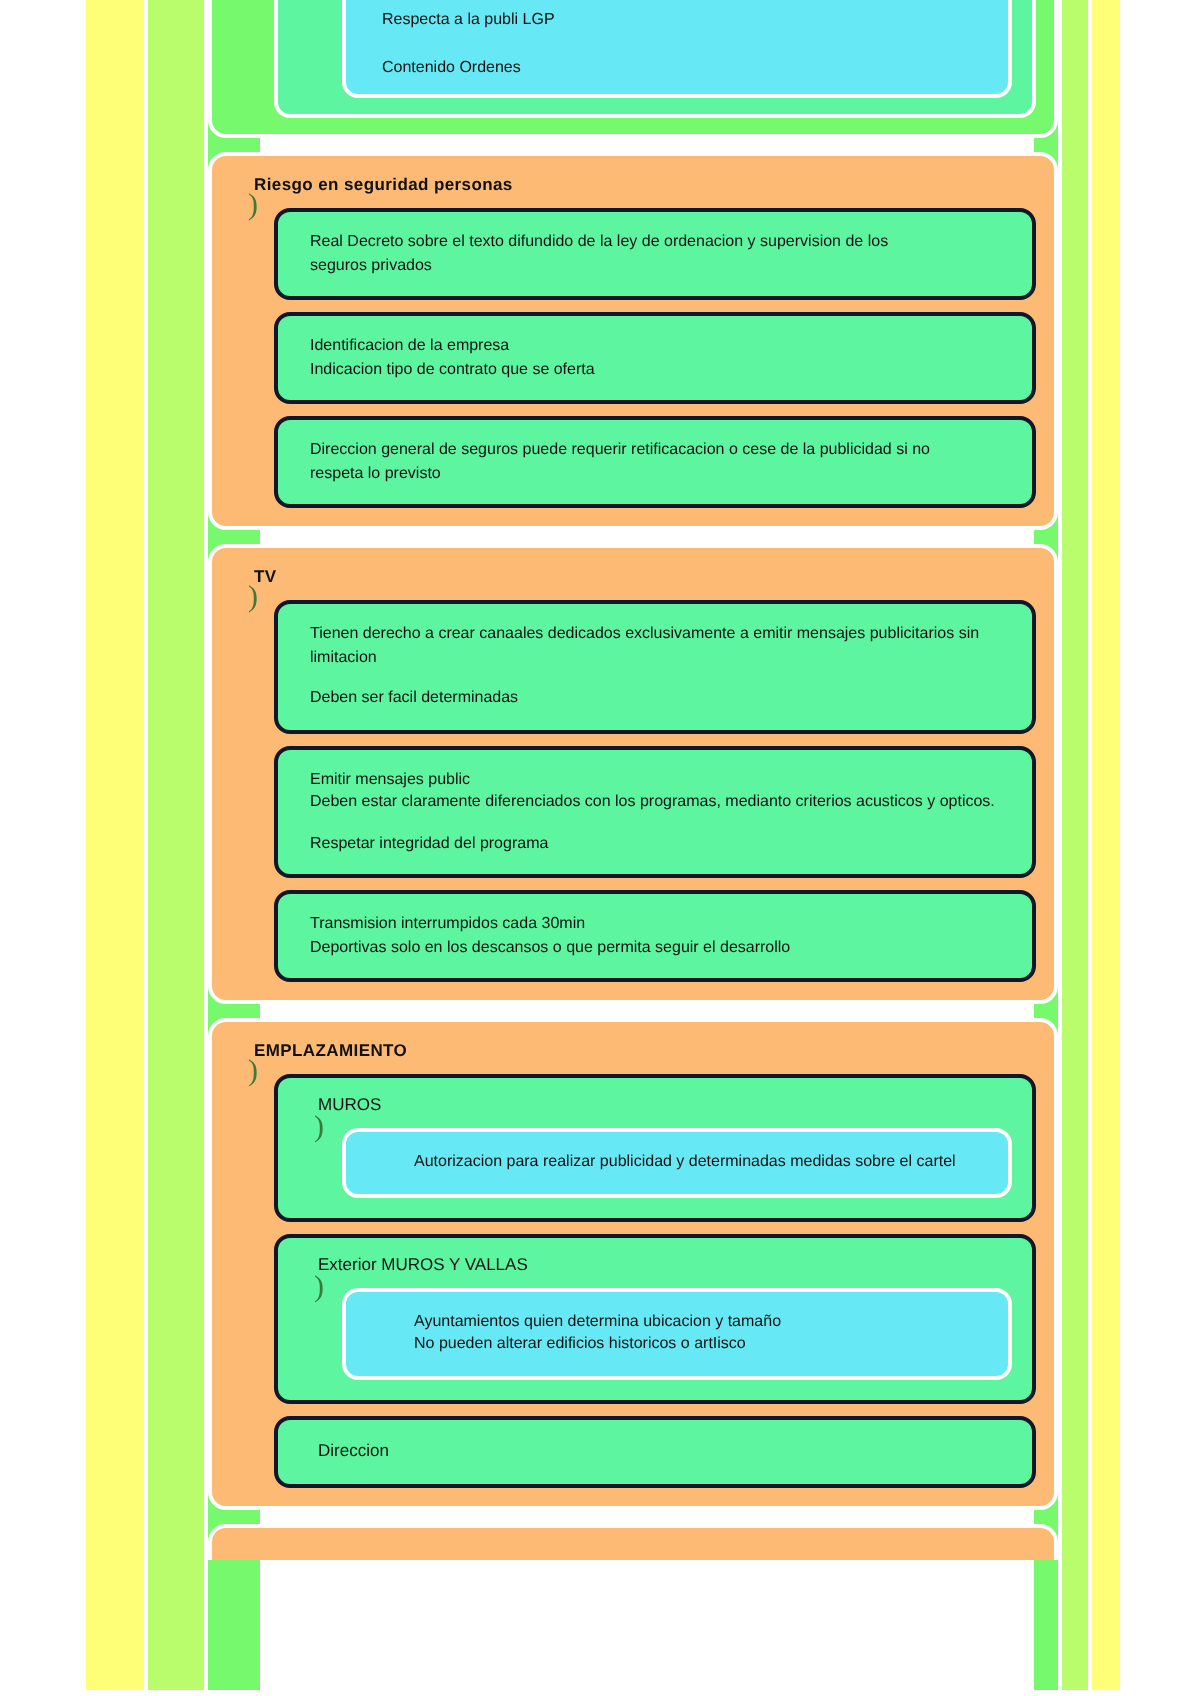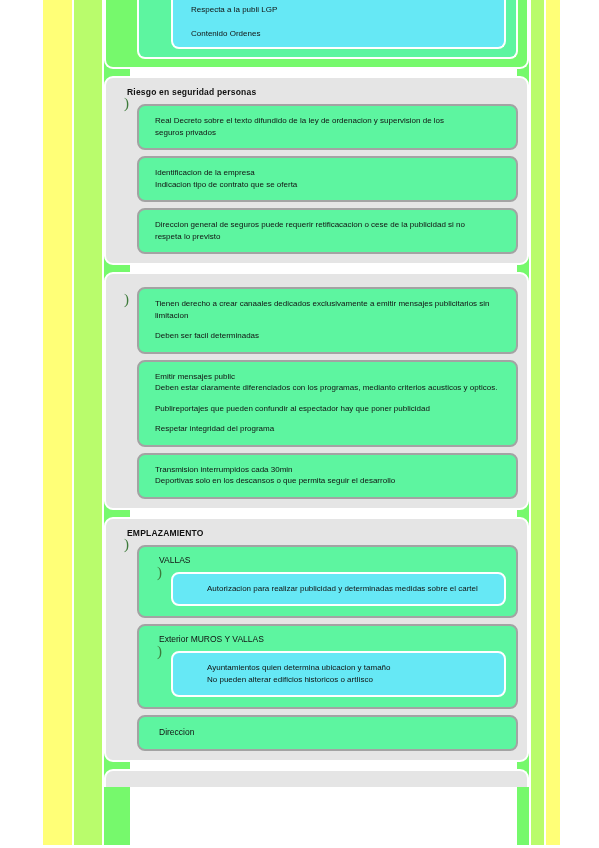--- a/index.html
+++ b/index.html
@@ -44,21 +44,21 @@
     left: 104px;
     top: 0;
     width: 425px;
     height: 848px;
   }
 
   
   .sec {
     position: relative;
     margin: 0 0 7px 0;
-    background: #e5e5e5;
+    background: #fdba74;
     border: 2px solid #ffffff;
     border-radius: 9px;
     padding: 7px 9px 9px 9px;
     box-sizing: border-box;
   }
   .sec.last  { border-bottom: none; border-radius: 9px 9px 0 0; }
 
   .sec-title {
     font-size: 8.5px;
     font-weight: bold;
@@ -77,21 +77,21 @@
     font-family: "Liberation Serif", serif;
     font-weight: 400;
   }
   .brace-l1 { left: 18px; top: 20px; }
   .brace-l2 { left: 18px; top: 20px; }
 
   
   .sub {
     position: relative;
     background: #5df5a0;
-    border: 2px solid #a3a3a3;
+    border: 2px solid #0f172a;
     border-radius: 8px;
     box-sizing: border-box;
     padding: 7px 10px 8px 10px;
     margin: 6px 0 0 22px;
   }
   .sub.plain { padding: 9px 10px 10px 16px; }
 
   .sub-title {
     font-size: 8.5px;
     color: #111111;
@@ -188,47 +188,47 @@
 Indicacion tipo de contrato que se oferta</div>
       </div>
 
       <div class="sub plain">
         <div class="line">Direccion general de seguros puede requerir retificacacion o cese de la publicidad si no
 respeta lo previsto</div>
       </div>
     </div>
 
     <div class="sec">
+      <div class="sec-title">TV</div>
       <div class="brace brace-l1">)</div>
 
       <div class="sub plain">
         <div class="line">Tienen derecho a crear canaales dedicados exclusivamente a emitir mensajes publicitarios sin
 limitacion</div>
         <div class="line">Deben ser facil determinadas</div>
       </div>
 
       <div class="sub plain">
         <div class="line">Emitir mensajes public
 Deben estar claramente diferenciados con los programas, medianto criterios acusticos y opticos.</div>
-        <div class="line">Publireportajes que pueden confundir al espectador hay que poner publicidad</div>
         <div class="line">Respetar integridad del programa</div>
       </div>
 
       <div class="sub plain" style="">
         <div class="line">Transmision interrumpidos cada 30min
 Deportivas solo en los descansos o que permita seguir el desarrollo</div>
       </div>
     </div>
 
     <div class="sec">
       <div class="sec-title">EMPLAZAMIENTO</div>
       <div class="brace brace-l1">)</div>
 
       <div class="sub">
-        <div class="sub-title">VALLAS</div>
+        <div class="sub-title">MUROS</div>
         <div class="brace brace-l2">)</div>
         <div class="leaf">
           <div class="line">Autorizacion para realizar publicidad y determinadas medidas sobre el cartel</div>
         </div>
       </div>
 
       <div class="sub">
         <div class="sub-title">Exterior MUROS Y VALLAS</div>
         <div class="brace brace-l2">)</div>
         <div class="leaf">

